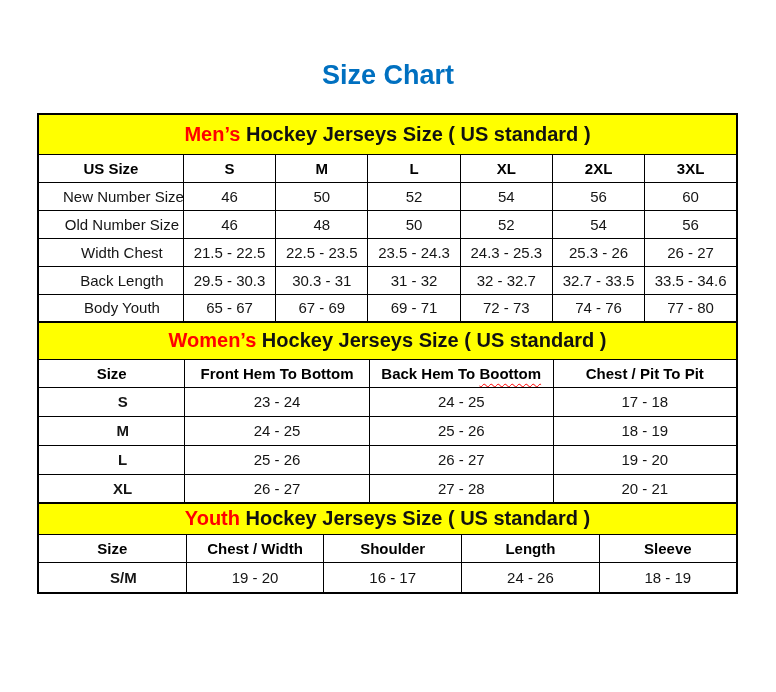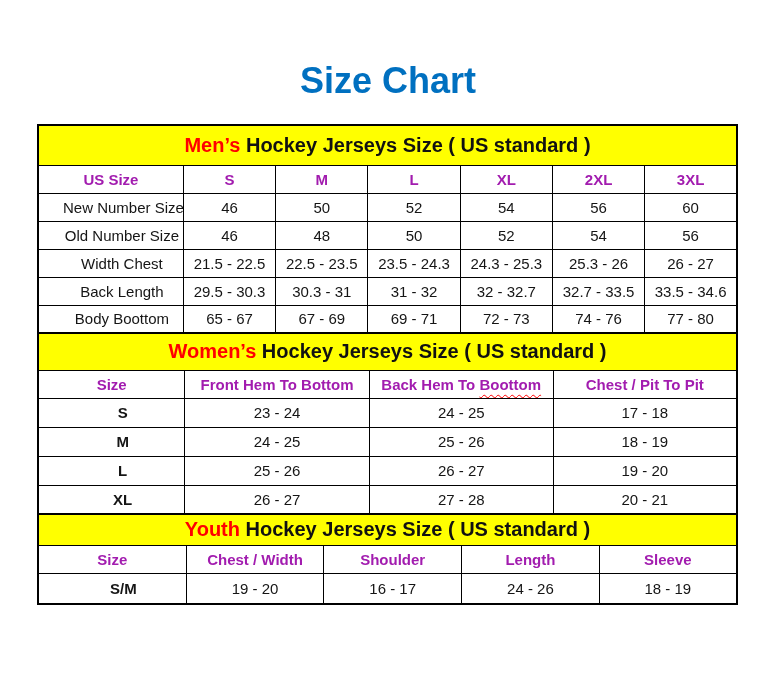--- a/index.html
+++ b/index.html
@@ -5,21 +5,21 @@
   * { box-sizing: border-box; }
   html, body {
     margin: 0; padding: 0;
     width: 776px; height: 692px;
     background: #ffffff;
     font-family: "Liberation Sans", sans-serif;
   }
   .title {
     margin: 60px 0 0 0;
     text-align: center;
-    font-size: 36px;
+    font-size: 27px;
     font-weight: bold;
     color: #0070c0;
     letter-spacing: 0px;
   }
   .chart-wrap {
     width: 701px;
     margin: 22px 0 0 37px;
   }
   table {
     width: 100%;
@@ -38,21 +38,21 @@
     overflow: hidden;
     white-space: nowrap;
   }
   tr.banner td {
     background: #ffff00;
     font-weight: bold;
     font-size: 20px;
     color: #111111;
   }
   .accent { color: #ff0000; }
-  tr.hdr th { font-weight: bold; color: #a21caf; }
+  tr.hdr th { font-weight: bold; color: #000000; }
   th.lbl { font-weight: bold; padding-left: 24px; }
   .mens th.lbl { font-weight: normal; }
   .mens tr { height: 28px; }
   .mens tr.banner { height: 40px; }
   .womens tr { height: 29px; }
   .womens tr.banner { height: 37px; border-radius: 12px; }
   .womens tr.hdr { height: 28px; }
   .youth tr { height: 31px; }
   .youth tr.banner { height: 31px; }
   .youth tr.hdr { height: 28px; }
@@ -124,21 +124,21 @@
     <tr>
       <th class="lbl">Back Length</th>
       <td>29.5 - 30.3</td>
       <td>30.3 - 31</td>
       <td>31 - 32</td>
       <td>32 - 32.7</td>
       <td>32.7 - 33.5</td>
       <td>33.5 - 34.6</td>
     </tr>
     <tr>
-      <th class="lbl">Body Boottom</th>
+      <th class="lbl">Body Youth</th>
       <td>65 - 67</td>
       <td>67 - 69</td>
       <td>69 - 71</td>
       <td>72 - 73</td>
       <td>74 - 76</td>
       <td>77 - 80</td>
     </tr>
   </tbody>
     </table>
 

